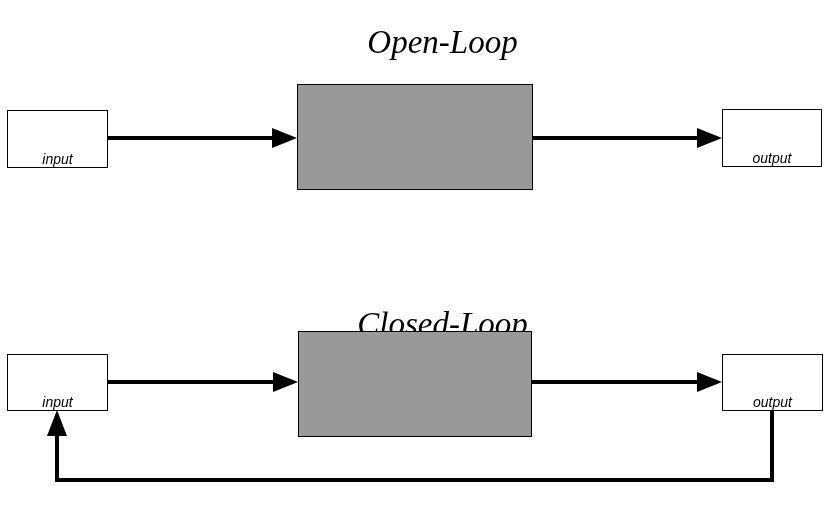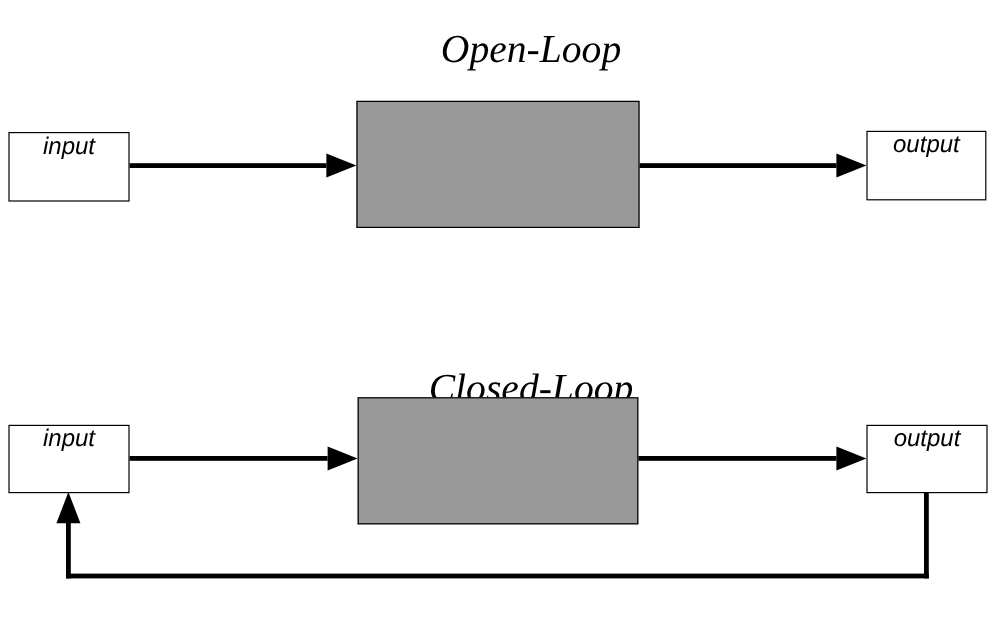--- a/index.html
+++ b/index.html
@@ -26,24 +26,24 @@
     line-height: 1.1;
     color: var(--text, #000000);
     padding-left: 24px;
   }
   .label-box {
     position: absolute;
     box-sizing: border-box;
     background: var(--label-box-fill, #ffffff);
     border: 1.5px solid var(--label-box-border, #000000);
     display: flex;
-    align-items: flex-start;
+    align-items: flex-end;
     justify-content: center;
     font-style: italic;
-    font-size: 20px;
+    font-size: 14px;
     color: var(--text, #000000);
   }
   .process-box {
     position: absolute;
     box-sizing: border-box;
     background: var(--process-box-fill, #999999);
     border: 1px solid var(--process-box-border, #000000);
   }
   .line {
     position: absolute;

